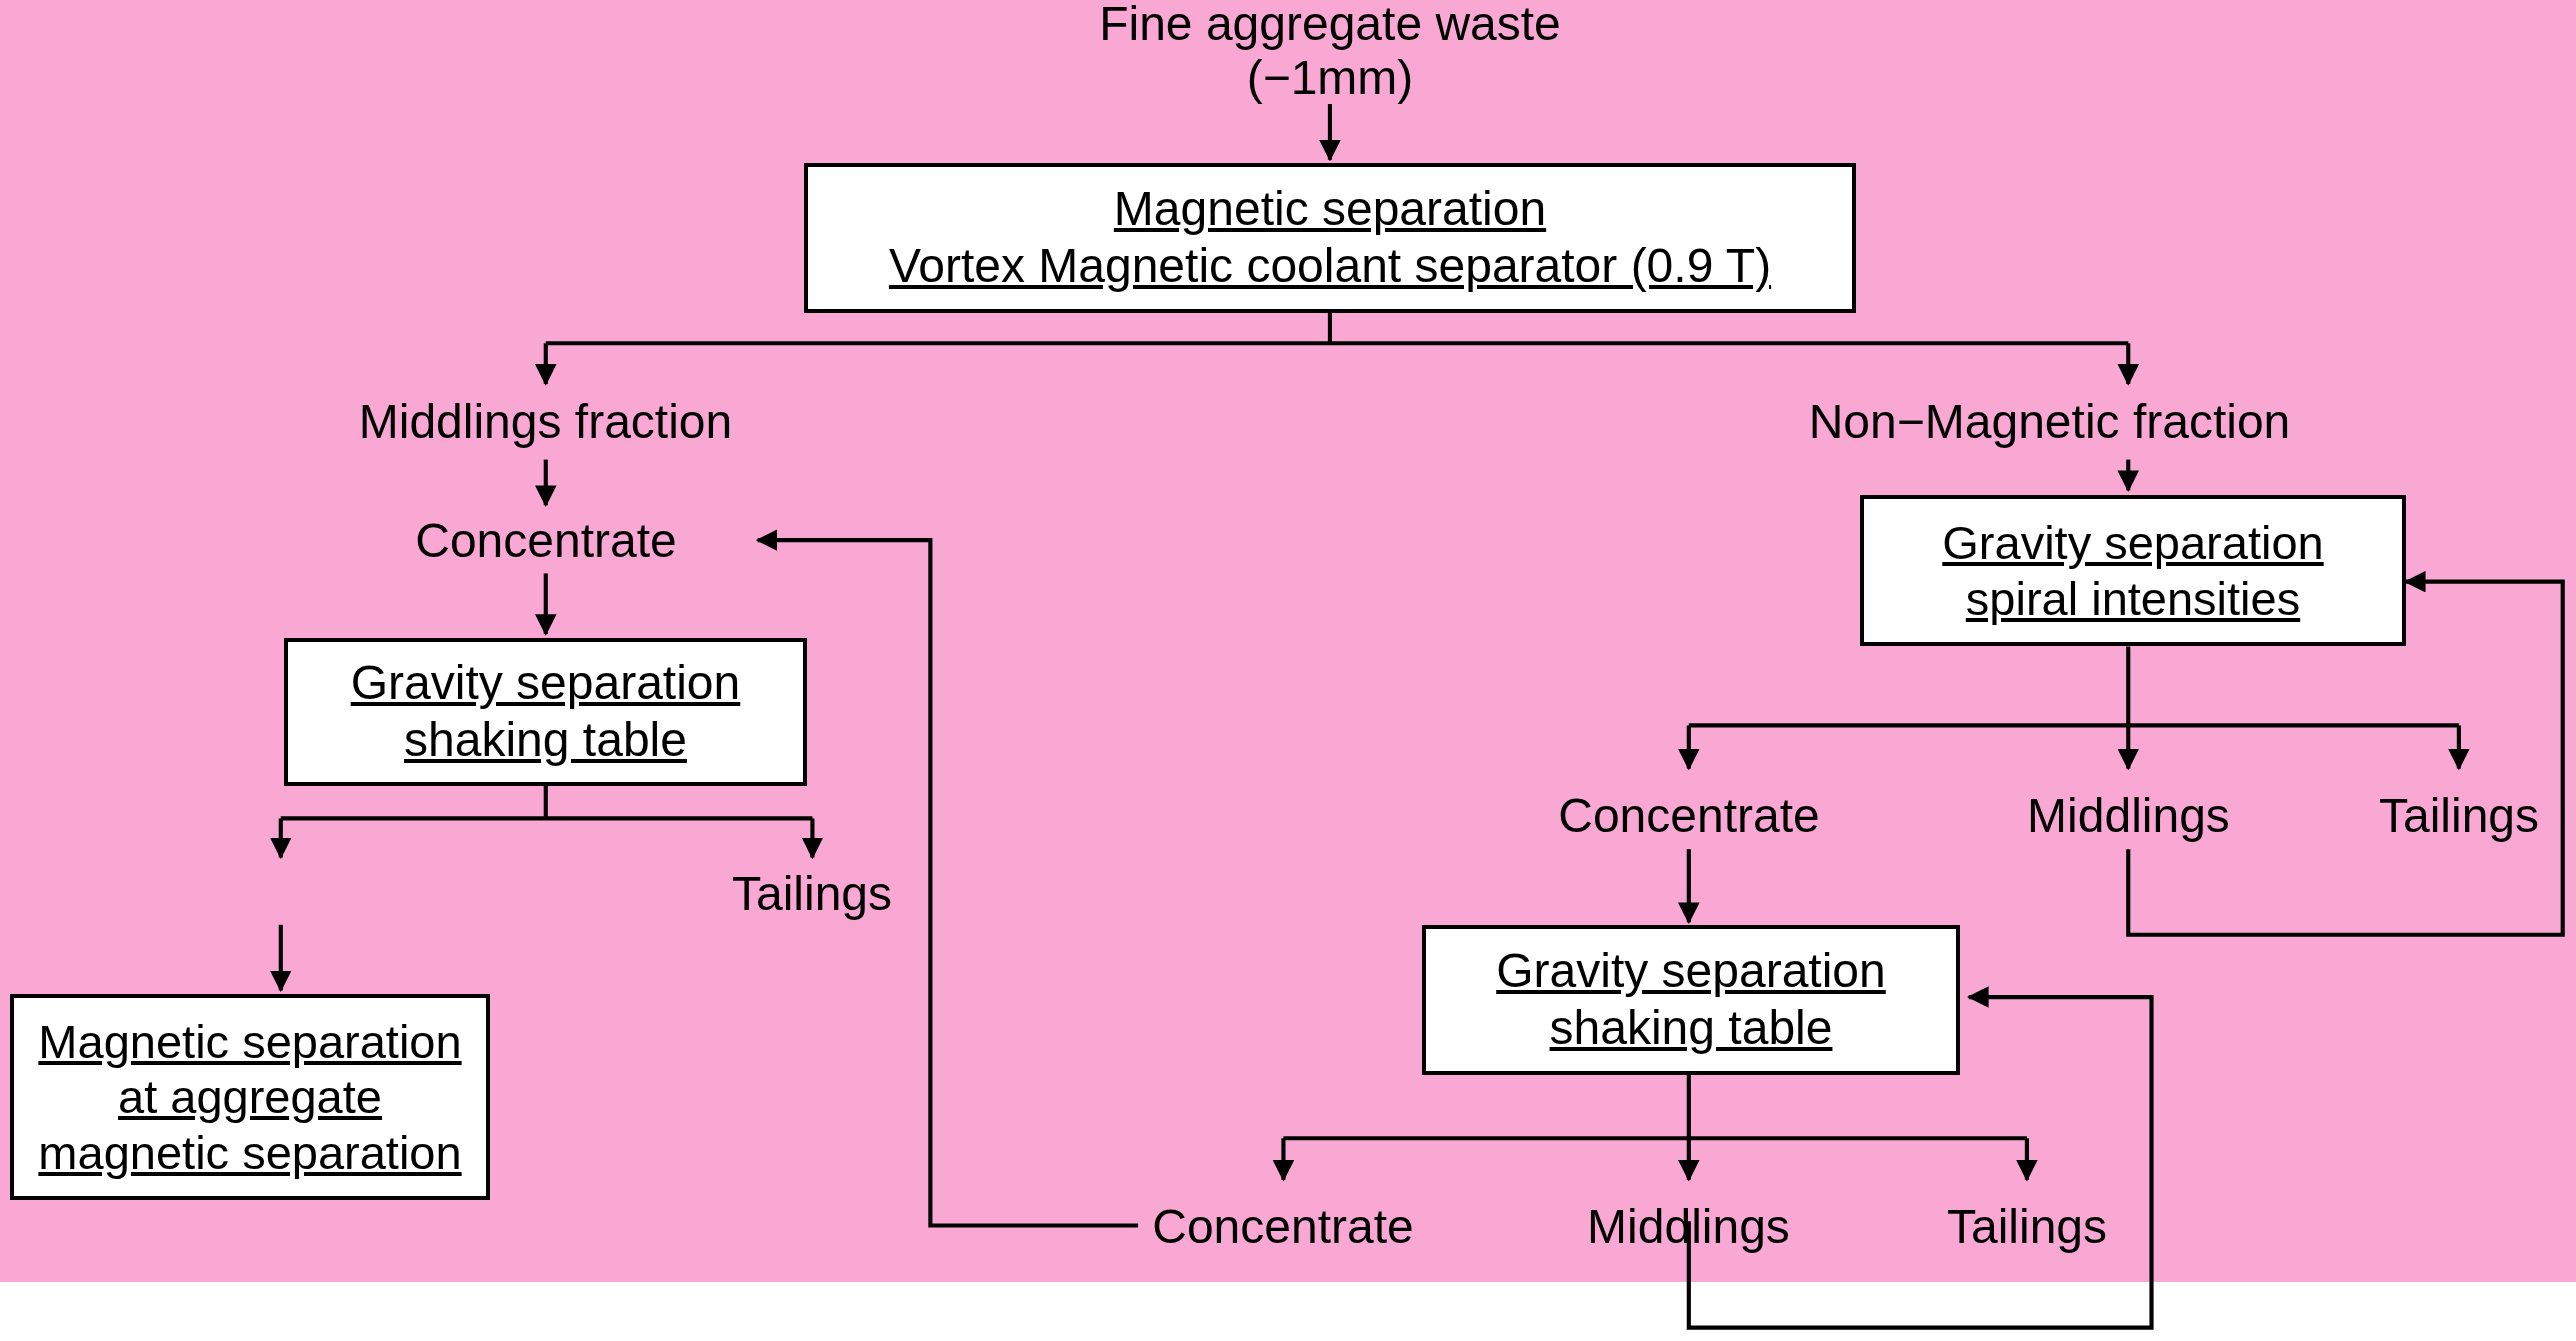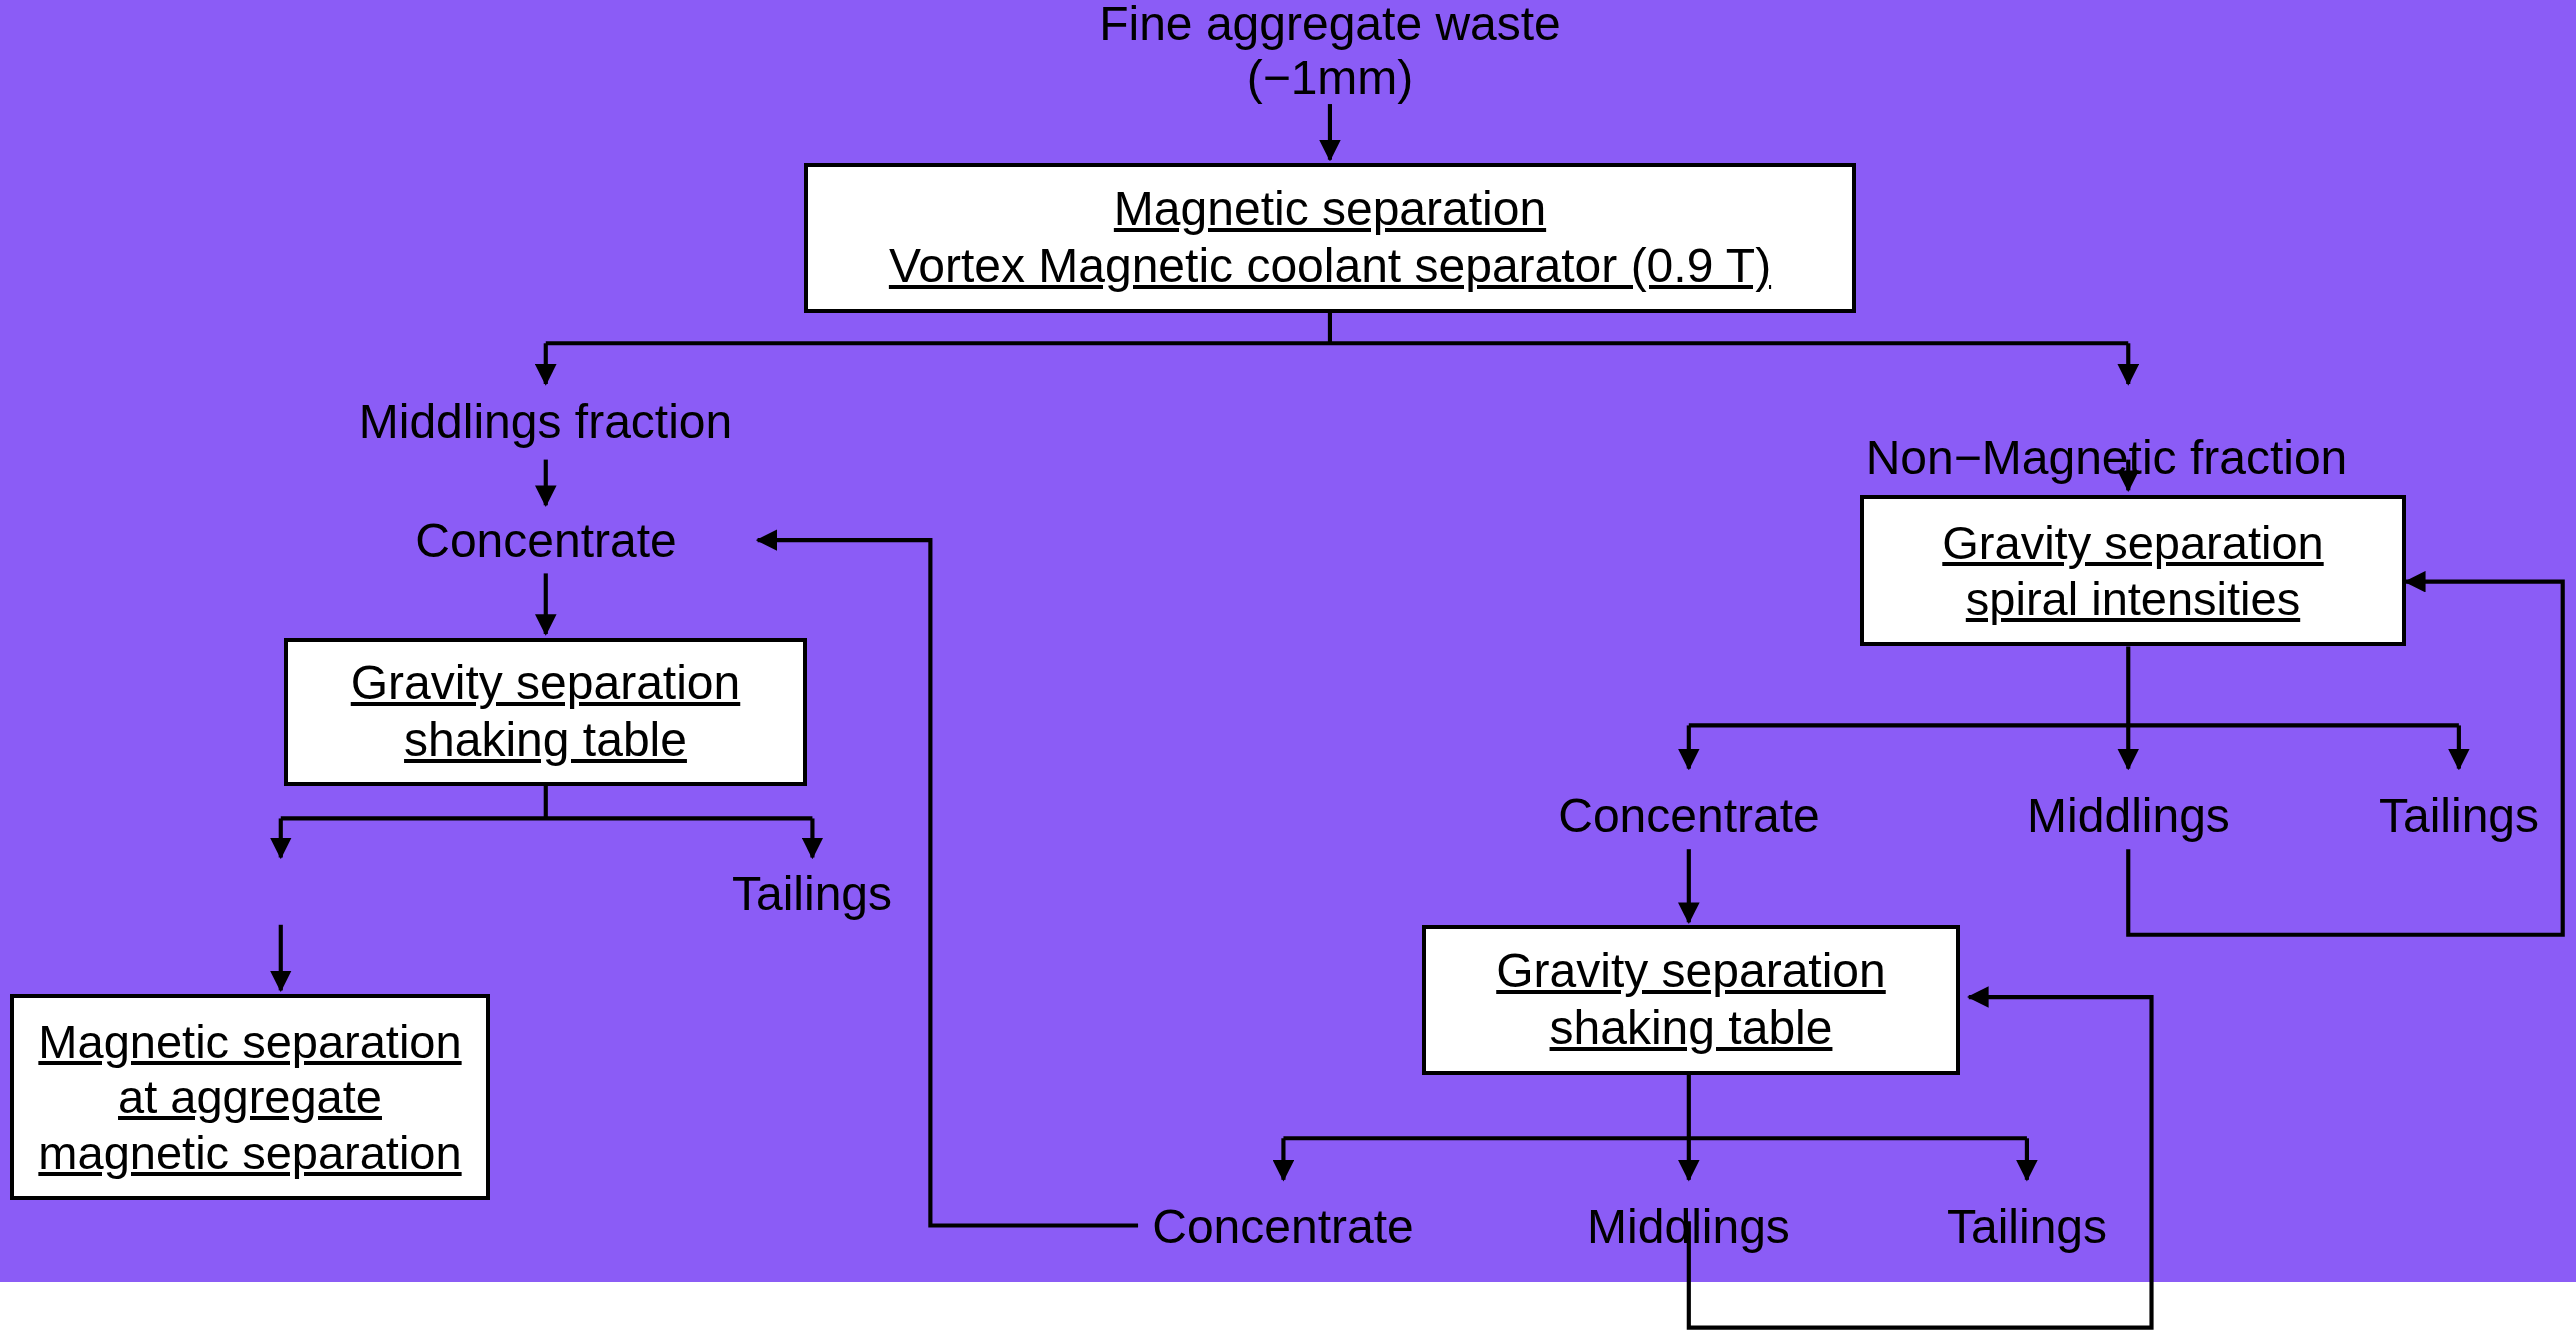--- a/index.html
+++ b/index.html
@@ -1,18 +1,18 @@
 <!DOCTYPE html>
 <html style="font-size:13.3px"><head>
 <meta charset="utf-8">
 <style>
   html,body{margin:0;padding:0;background:#ffffff;}
   body{width:2576px;height:1342px;overflow:hidden;
        font-family:"Liberation Sans","DejaVu Sans",sans-serif;}
-  #diagram{position:relative;width:2576px;height:1282px;background:#8b5cf6;}
+  #diagram{position:relative;width:2576px;height:1282px;background:#f9a8d4;}
   svg#wires{position:absolute;left:0;top:0;width:2576px;height:1342px;}
   .node{position:absolute;box-sizing:border-box;display:flex;align-items:center;
         justify-content:center;text-align:center;color:#000;}
   .box{border:4.2px solid #000;background:#fff;line-height:1.18;text-decoration:underline;}
   .label{background:transparent;line-height:1.12;white-space:pre;}
   .t56{font-size:47px;}
   .t58{font-size:48px;}
   .bold{font-weight:bold;}
 </style>
 </head>
@@ -78,21 +78,21 @@
 
   <div class="node box t58" style="left:804px;top:163px;width:1052px;height:150px;flex-direction:column;">
     <span>Magnetic separation</span>
     <span>Vortex Magnetic coolant separator (0.9 T)</span>
   </div>
 
   <div class="node label t58" style="left:255px;top:389px;width:581px;height:66px;">
     <span>Middlings fraction</span>
   </div>
 
-  <div class="node label t58" style="left:1799px;top:389px;width:615px;height:66px;margin-top:36px;">
+  <div class="node label t58" style="left:1742px;top:389px;width:615px;height:66px;">
     <span>Non−Magnetic fraction</span>
   </div>
 
   <div class="node label t58" style="left:297px;top:508px;width:498px;height:65px;">
     <span>Concentrate</span>
   </div>
 
   <div class="node box t58" style="left:284px;top:638px;width:523px;height:148px;flex-direction:column;">
     <span>Gravity separation</span>
     <span>shaking table</span>

